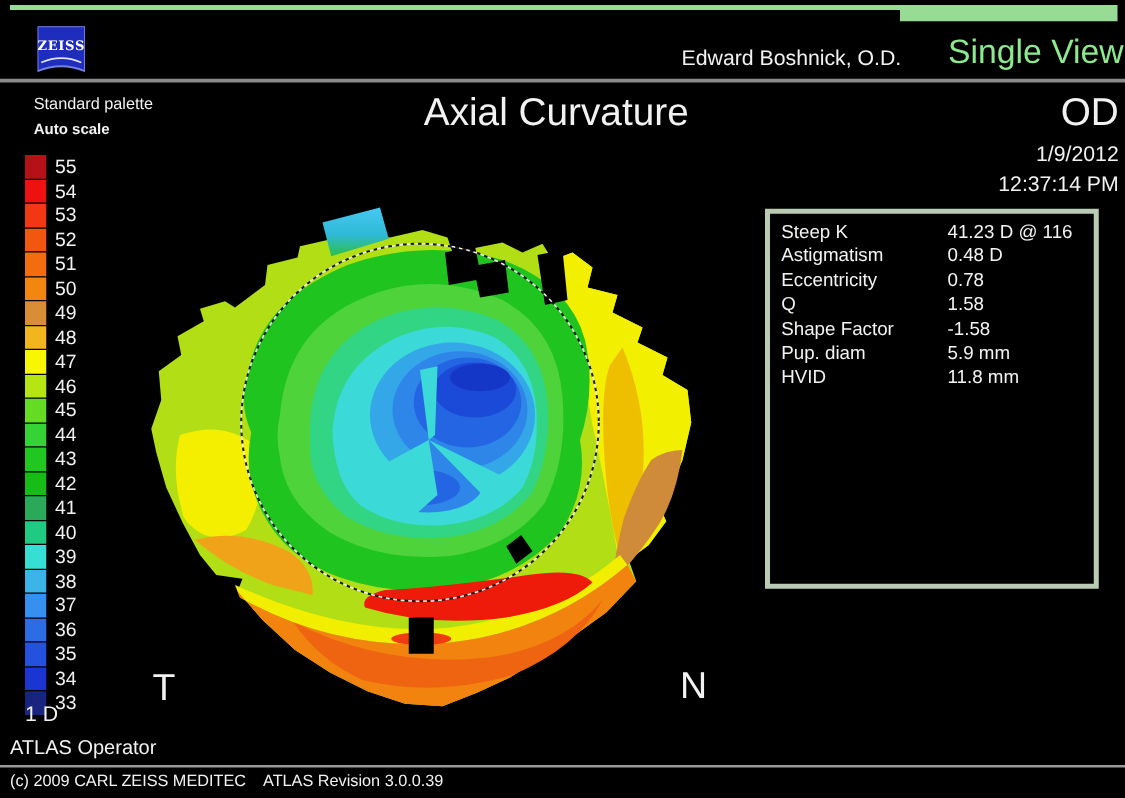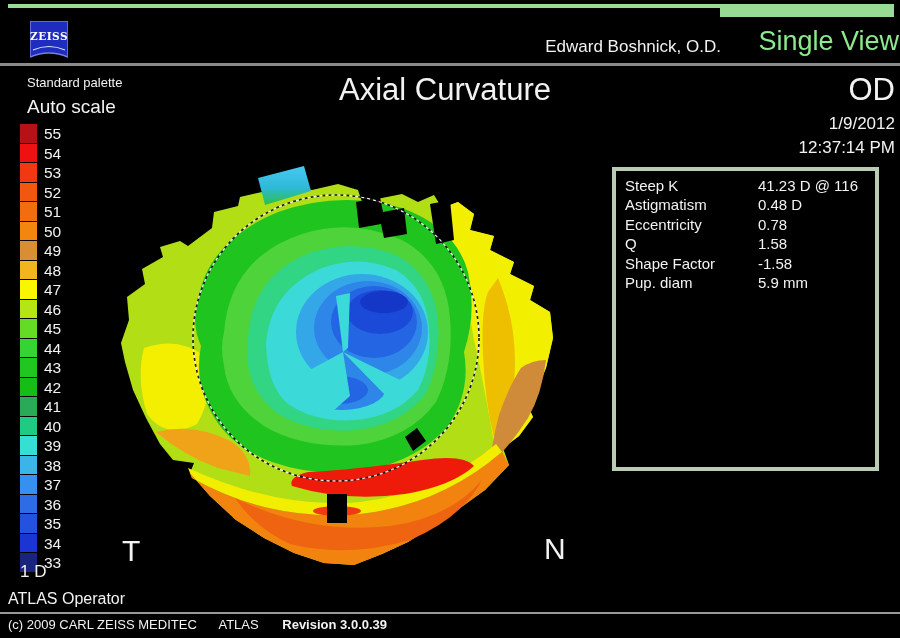--- a/index.html
+++ b/index.html
@@ -11,21 +11,21 @@
   
   .bar-thin{left:8px;top:4px;width:712px;height:4px;}
   .bar-thick{left:720px;top:4px;width:174px;height:13px;}
   
   .logo{left:30px;top:21px;width:38px;height:40px;}
   .practice{right:192px;top:37px;font-size:17px;white-space:nowrap;}
   .viewmode{right:14px;top:26px;font-size:27px;white-space:nowrap;}
   .hr-top{left:0;top:63px;width:900px;height:3px;}
   
   .palette-mode{left:27px;top:75px;font-size:13px;}
-  .scale-mode{left:27px;top:96px;font-size:19px;}
+  .scale-mode{left:27px;top:96px;font-size:12px;font-weight:bold;}
   .title{left:290px;top:72px;width:310px;text-align:center;font-size:31px;}
   .eye{right:18px;top:72px;font-size:31px;}
   .exam-date{right:18px;top:114px;font-size:17px;}
   .exam-time{right:18px;top:138px;font-size:17px;}
   
   .palette{left:20px;top:124px;display:flex;flex-direction:column;}
   .palette-row{display:flex;align-items:center;height:19.5px;}
   .swatch{width:17px;height:18.5px;margin-bottom:1px;flex:none;}
   .swatch-label{margin-left:7px;font-size:15.5px;line-height:19px;}
   .unit-label{left:20px;top:562px;font-size:17px;}
@@ -36,22 +36,22 @@
   
   .databox{left:612px;top:167px;width:267px;height:304px;border:4px solid #eab308;box-sizing:border-box;padding-top:5px;}
   .mrow{position:relative;height:19.4px;font-size:15px;line-height:19.4px;}
   .mlabel{position:absolute;left:9px;white-space:nowrap;}
   .mvalue{position:absolute;left:142px;white-space:nowrap;}
   
   .operator{left:8px;top:590px;font-size:16px;}
   .hr-bottom{left:0;top:612px;width:900px;height:2px;background:#999;}
   .footer{left:8px;top:617px;font-size:13px;white-space:nowrap;}
   .footer span{display:inline-block;}
-  .footer .product{margin-left:18px;}
-  .footer .revision{margin-left:20px;font-weight:bold;}
+  .footer .product{margin-left:10px;}
+  .footer .revision{}
 </style>
 </head>
 <body>
 
 <div class="screen">
 
   <div class="abs bar-thin" style="background: rgb(152, 219, 148);"></div>
   <div class="abs bar-thick" style="background: rgb(152, 219, 148);"></div>
 
   <svg class="abs logo" viewBox="0 0 38 40">
@@ -279,20 +279,24 @@
       <div class="mrow">
         <span class="mlabel">Shape Factor</span>
         <span class="mvalue">-1.58</span>
       </div>
 
       <div class="mrow">
         <span class="mlabel">Pup. diam</span>
         <span class="mvalue">5.9 mm</span>
       </div>
 
+      <div class="mrow">
+        <span class="mlabel">HVID</span>
+        <span class="mvalue">11.8 mm</span>
+      </div>
     </div>
 
   <div class="abs operator">ATLAS Operator</div>
   <div class="abs hr-bottom"></div>
   <div class="abs footer">
     <span class="copyright">(c) 2009 CARL ZEISS MEDITEC</span>
     <span class="product">ATLAS</span>
     <span class="revision">Revision  3.0.0.39</span>
   </div>
 

